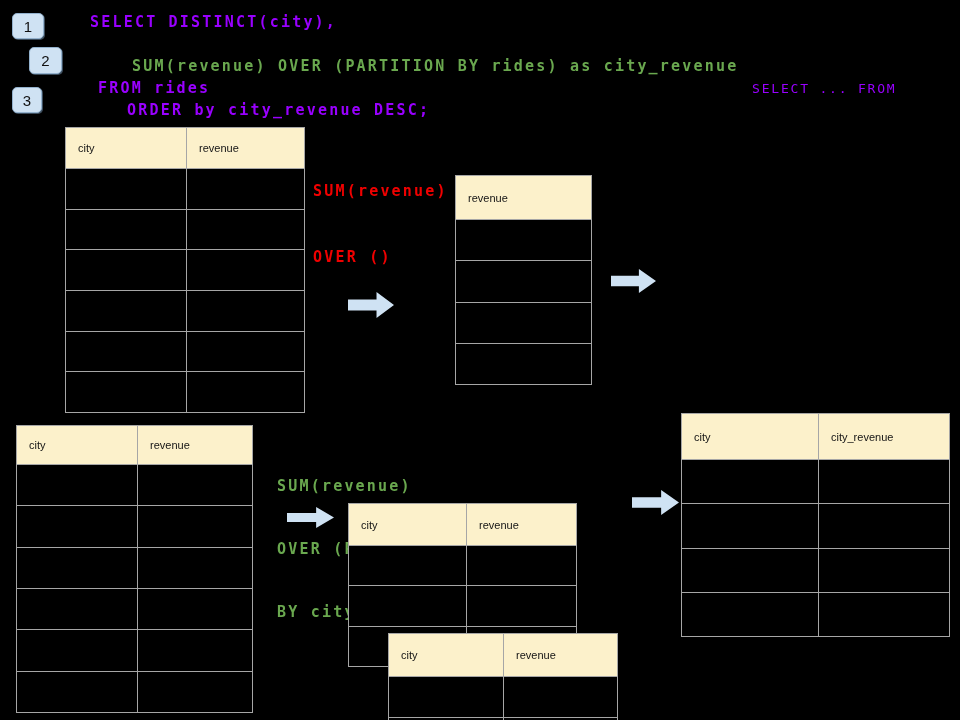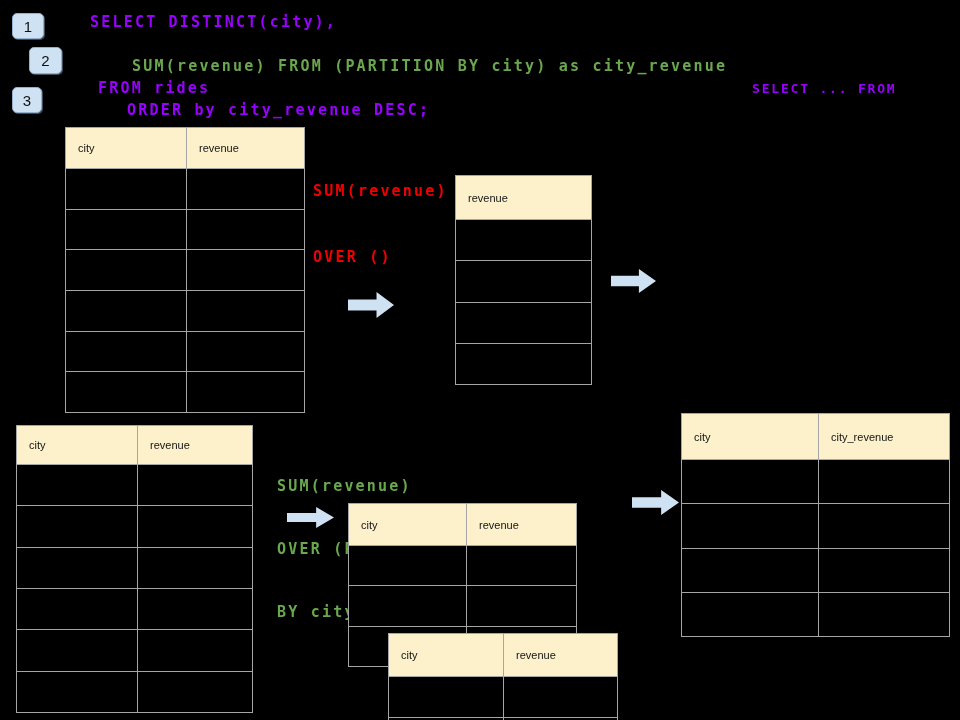--- a/index.html
+++ b/index.html
@@ -11,21 +11,21 @@
   
   .code-line{position:absolute;font-family:"DejaVu Sans Mono", monospace;font-weight:bold;
              font-size:15px;letter-spacing:2.2px;white-space:pre;line-height:22px;}
   #code-l1{left:90px;top:11px;}
   #code-l2{left:132px;top:33px;}
   #code-l3{left:132px;top:55px;}
   #code-l4{left:98px;top:77px;}
   #code-l5{left:110px;top:99px;}
 
   .side-note{position:absolute;left:752px;top:36px;color:var(--purple);
-             font-family:"DejaVu Sans Mono", monospace;font-weight:bold;
+             font-family:"DejaVu Sans Mono", monospace;font-weight:normal;
              font-size:13px;letter-spacing:1.8px;line-height:21px;white-space:pre;}
   .side-note span{display:block;}
 
   .flow-label{position:absolute;font-family:"DejaVu Sans Mono", monospace;font-weight:bold;
               font-size:15px;letter-spacing:2.2px;line-height:22px;white-space:pre;}
   .flow-label span{display:block;}
   #label-total{left:313px;top:136px;color:var(--red);}
   #label-partition{left:277px;top:434px;color:var(--green);line-height:21px;}
 
   
@@ -69,21 +69,21 @@
       <span>1</span>
     </div>
   <div class="badge" id="badge-2">
       <span>2</span>
     </div>
   <div class="badge" id="badge-3">
       <span>3</span>
     </div>
 
   <div class="code-line" id="code-l1" style="color: rgb(153, 0, 255);">SELECT DISTINCT(city),</div>
-  <div class="code-line" id="code-l3" style="color: rgb(106, 168, 79);">SUM(revenue) FROM (PARTITION BY city) as city_revenue</div>
+  <div class="code-line" id="code-l3" style="color: rgb(106, 168, 79);">SUM(revenue) OVER (PARTITION BY rides) as city_revenue</div>
   <div class="code-line" id="code-l4" style="color: rgb(153, 0, 255);">FROM rides</div>
   <div class="code-line" id="code-l5" style="color: rgb(153, 0, 255); margin-left: 17px;">ORDER by city_revenue DESC;</div>
 
   <div class="side-note">
     <span>SELECT ... FROM</span>
   </div>
 
   <div class="flow-label" id="label-total">
     <span>SUM(revenue)</span>
     <span>OVER ()</span>

